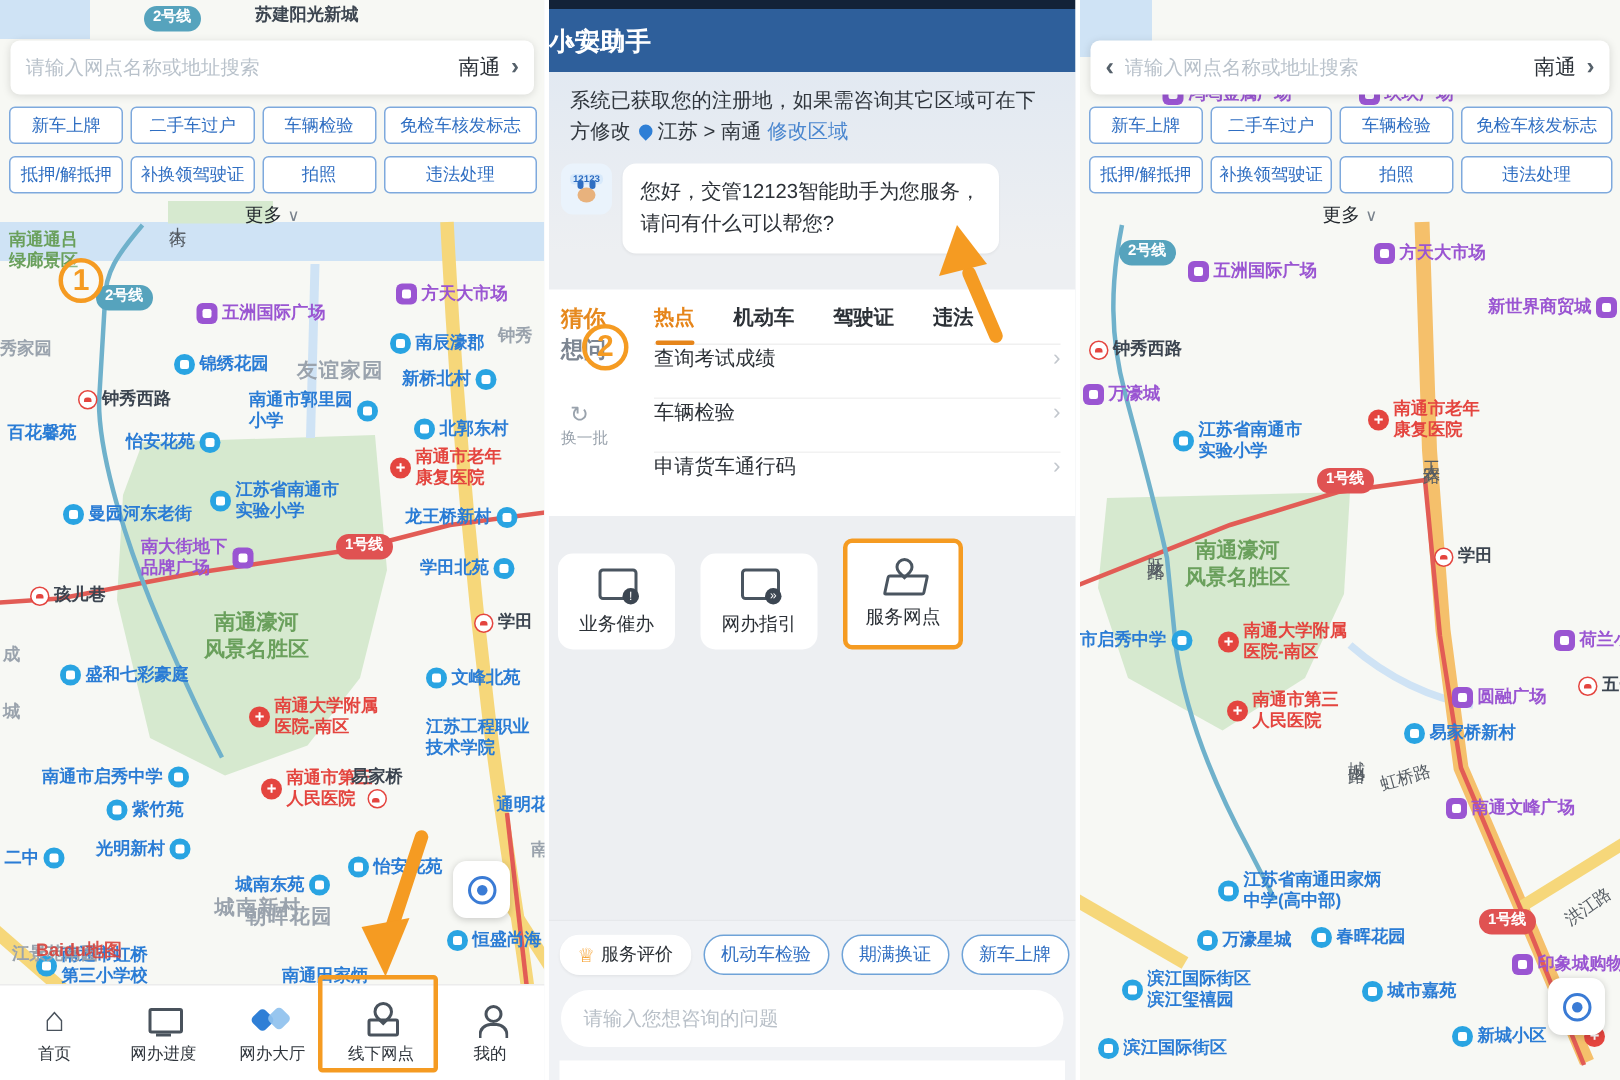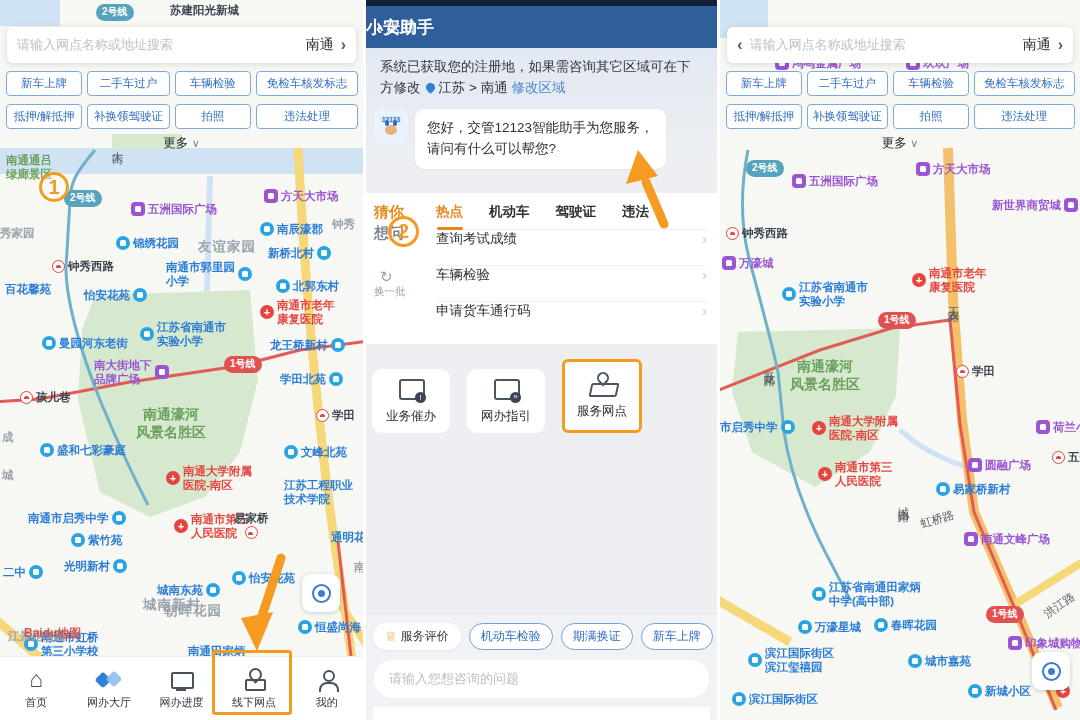--- a/index.html
+++ b/index.html
@@ -232,26 +232,26 @@
     <div class="more">
       <span>更多</span>
       <span class="caret">∨</span>
     </div>
     <nav class="tabbar" id="tabbarL">
         <div class="tb-item">
           <span class="tbi home">⌂</span>
           <div class="tb-label">首页</div>
         </div>
         <div class="tb-item">
+          <span class="tbi monitor"></span>
+          <div class="tb-label">网办进度</div>
+        </div>
+        <div class="tb-item">
           <span class="tbi hall"></span>
           <div class="tb-label">网办大厅</div>
-        </div>
-        <div class="tb-item">
-          <span class="tbi monitor"></span>
-          <div class="tb-label">网办进度</div>
         </div>
         <div class="tb-item">
           <span class="tbi pin"></span>
           <div class="tb-label">线下网点</div>
         </div>
         <div class="tb-item">
           <span class="tbi user"></span>
           <div class="tb-label">我的</div>
         </div>
       </nav>

